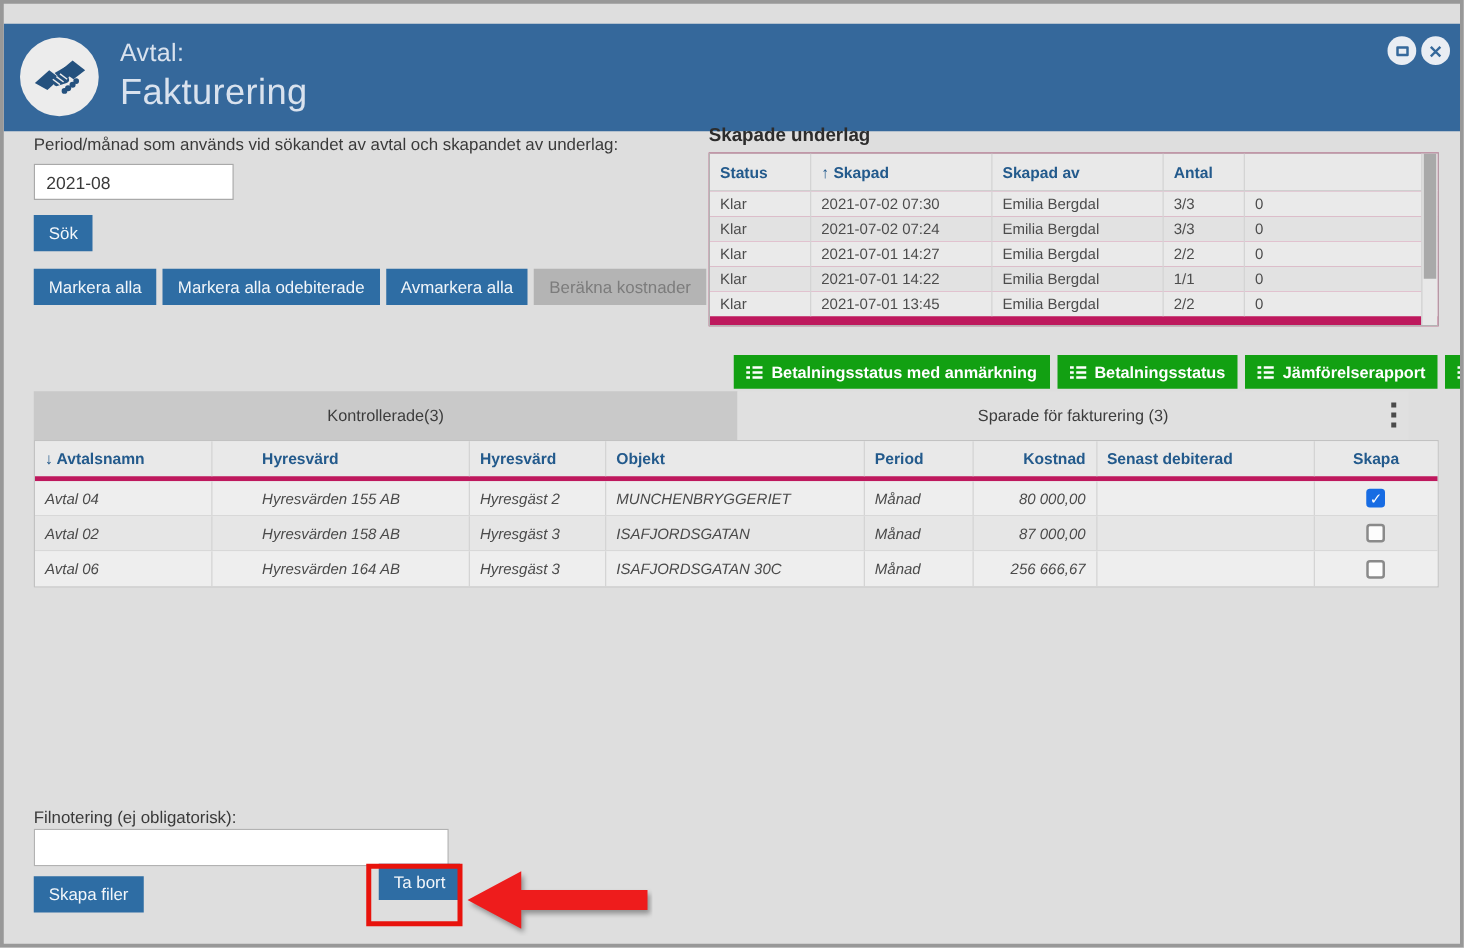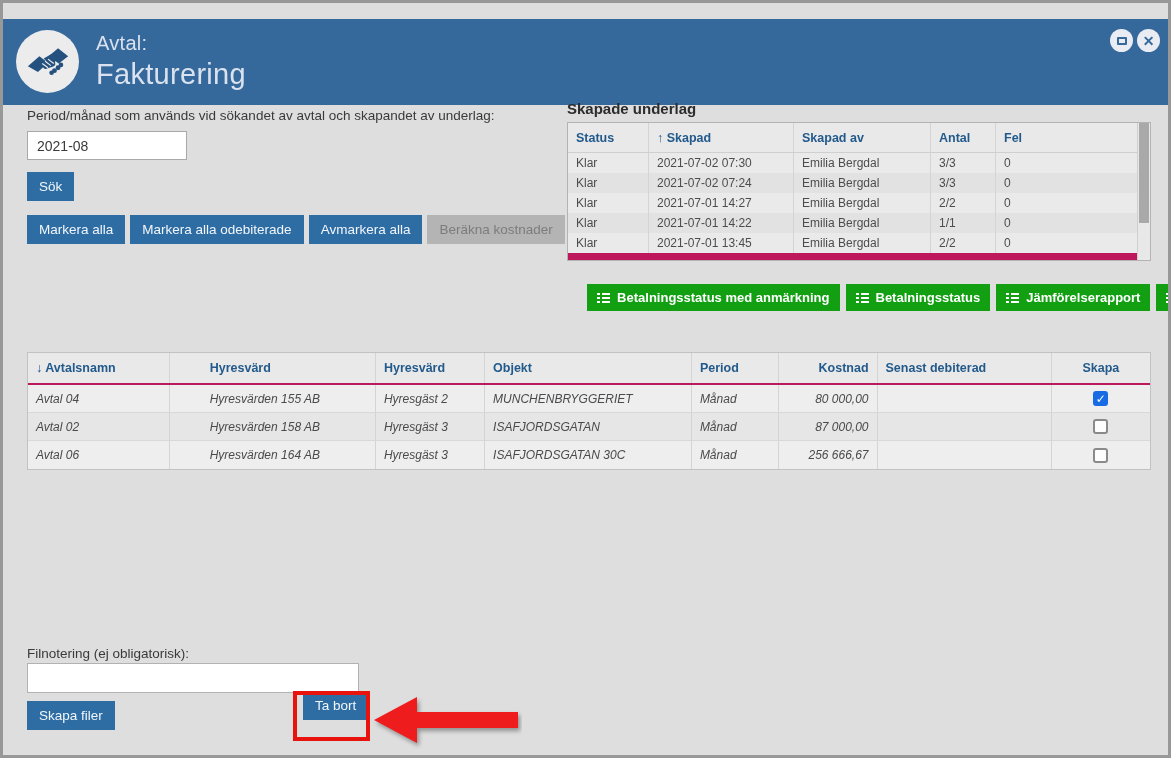--- a/index.html
+++ b/index.html
@@ -66,21 +66,21 @@
   .report-row { position:absolute; left:564px; top:281px; width:705px; display:flex; gap:6px; justify-content:flex-end; }
   
   .tabs { position:absolute; left:24px; top:310px; width:1100px; height:39px; display:flex; }
   .tab { display:flex; align-items:center; justify-content:center; font-size:13px; color:#3c3c3c; cursor:pointer; }
   .tab-inactive { width:563px; background:#c9c9c9; }
   .tab-active { flex:1; background:#e0e0e0; position:relative; }
   .dots-menu { position:absolute; right:8px; top:7px; display:flex; flex-direction:column; gap:4px; cursor:pointer; padding:2px; }
   .dots-menu i { width:4px; height:4px; background:#4a4a4a; display:block; }
   
   .ct-table { position:absolute; left:24px; top:349px; width:1124px; border:1px solid #c2c2c2; background:#ececec; }
-  .ct-head { display:flex; height:32px; align-items:center; background:#e9e9e9; border-bottom:2px solid #be185d; }
+  .ct-head { display:flex; height:32px; align-items:center; background:#e9e9e9; border-bottom:4px solid #be185d; }
   .ct-head .ct-cell { font-weight:bold; color:#235a8c; font-size:12.5px; }
   .ct-row { display:flex; height:28px; align-items:center; border-bottom:1px solid #d8d8d8;font-style:italic; }
   .ct-row:nth-child(odd) { background:#eeeeee; }
   .ct-row:nth-child(even){ background:#e6e6e6; }
   .ct-row:last-child { border-bottom:none; }
   .ct-cell { font-size:12px; color:#4a4a4a; padding:0 8px; border-right:1px solid #d4d4d4; height:100%; display:flex; align-items:center; overflow:hidden; white-space:nowrap; }
   .ct-c0 { width:13%; } .ct-c1 { width:16%;margin-left:32px; } .ct-c2 { width:10%; } .ct-c3 { width:19%; }
   .ct-c4 { width:8%; }  .ct-c5 { width:9%; justify-content:flex-end; } .ct-c6 { width:16%; }
   .ct-c7 { width:9%; border-right:none; justify-content:center; }
   .cbox { width:15px; height:15px; border:2px solid #8a8a8a; border-radius:3px; background:#fdfdfd; cursor:pointer; }
@@ -139,21 +139,20 @@
     <button class="btn-gray">Beräkna kostnader</button>
   </div>
 
   <div class="su-title">Skapade underlag</div>
   <div class="su-table">
     <div class="su-head" id="su-head">
         <div class="su-cell su-c0">Status</div>
         <div class="su-cell su-c1">↑ Skapad</div>
         <div class="su-cell su-c2">Skapad av</div>
         <div class="su-cell su-c3">Antal</div>
-        <div class="su-cell su-c4">Fel</div>
       </div>
     <div class="su-body" id="su-body">
         <div class="su-row">
           <div class="su-cell su-c0">Klar</div>
           <div class="su-cell su-c1">2021-07-02 07:30</div>
           <div class="su-cell su-c2">Emilia Bergdal</div>
           <div class="su-cell su-c3">3/3</div>
           <div class="su-cell su-c4">0</div>
         </div>
         <div class="su-row">
@@ -254,20 +253,31 @@
           </i>
           <i>
             <b></b>
             <s></s>
           </i>
         </span>
       <span>Totalrapport</span>
     </button>
   </div>
 
+  <div class="tabs">
+    <div class="tab tab-inactive">Kontrollerade(3)</div>
+    <div class="tab tab-active">
+      <span>Sparade för fakturering (3)</span>
+      <span class="dots-menu">
+          <i></i>
+          <i></i>
+          <i></i>
+        </span>
+    </div>
+  </div>
 
   <div class="ct-table">
     <div class="ct-head" id="ct-head">
         <div class="ct-cell ct-c0">↓ Avtalsnamn</div>
         <div class="ct-cell ct-c1">Hyresvärd</div>
         <div class="ct-cell ct-c2">Hyresvärd</div>
         <div class="ct-cell ct-c3">Objekt</div>
         <div class="ct-cell ct-c4">Period</div>
         <div class="ct-cell ct-c5">Kostnad</div>
         <div class="ct-cell ct-c6">Senast debiterad</div>

